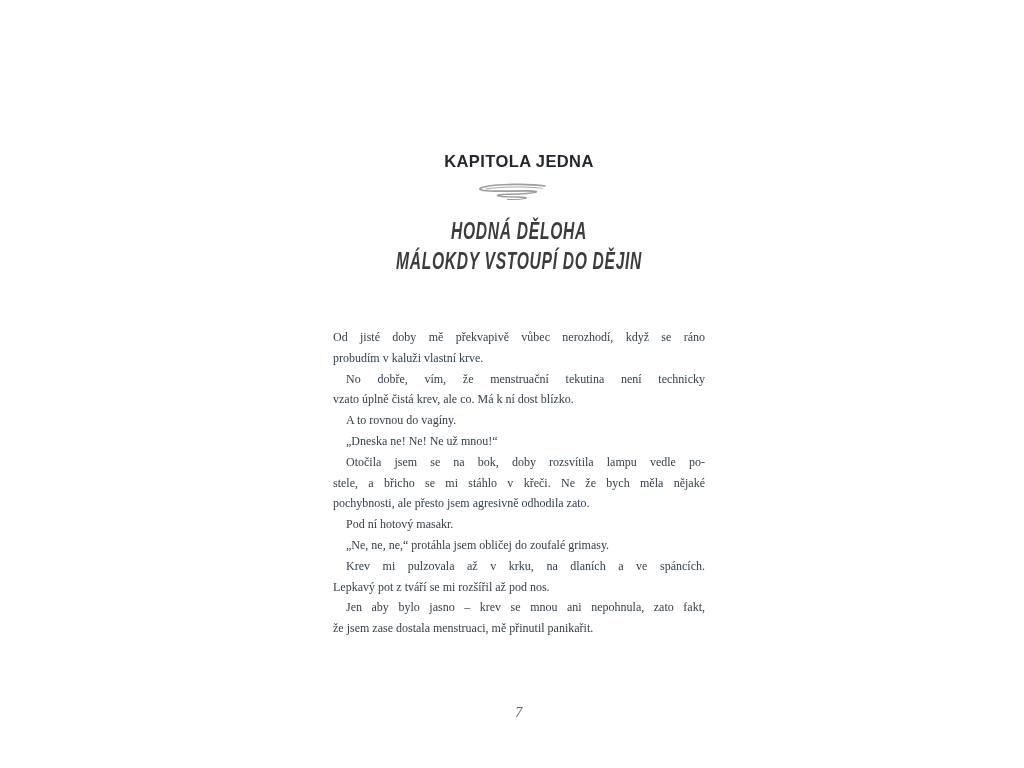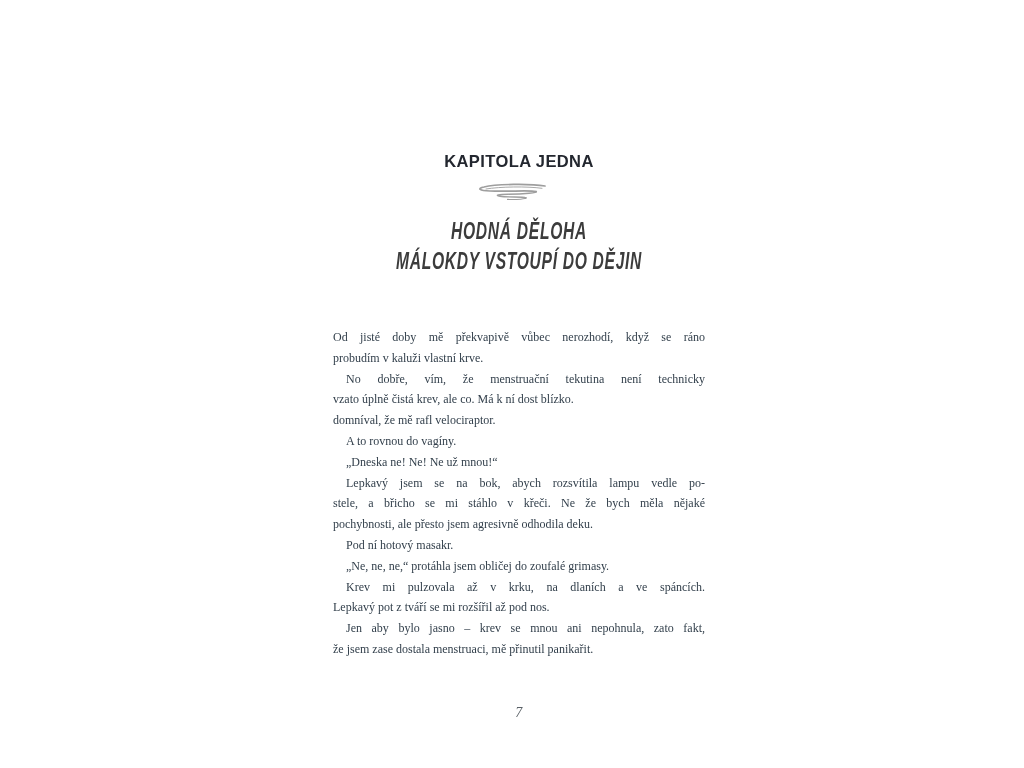--- a/index.html
+++ b/index.html
@@ -73,26 +73,25 @@
   <div class="column chapter-title">
     <span class="title-line">HODNÁ DĚLOHA</span>
     <span class="title-line">MÁLOKDY VSTOUPÍ DO DĚJIN</span>
   </div>
 
   <div class="column body-text">
     <div class="ln j">Od jisté doby mě překvapivě vůbec nerozhodí, když se ráno</div>
     <div class="ln">probudím v kaluži vlastní krve.</div>
     <div class="ln j i">No dobře, vím, že menstruační tekutina není technicky</div>
     <div class="ln">vzato úplně čistá krev, ale co. Má k ní dost blízko.</div>
-    <div class="ln">domníval, že mě rafl velociraptor.</div>
     <div class="ln i">A to rovnou do vagíny.</div>
     <div class="ln i">„Dneska ne! Ne! Ne už mnou!“</div>
-    <div class="ln j i">Lepkavý jsem se na bok, abych rozsvítila lampu vedle po-</div>
+    <div class="ln j i">Otočila jsem se na bok, doby rozsvítila lampu vedle po-</div>
     <div class="ln j">stele, a břicho se mi stáhlo v křeči. Ne že bych měla nějaké</div>
-    <div class="ln">pochybnosti, ale přesto jsem agresivně odhodila deku.</div>
+    <div class="ln">pochybnosti, ale přesto jsem agresivně odhodila zato.</div>
     <div class="ln i">Pod ní hotový masakr.</div>
     <div class="ln i">„Ne, ne, ne,“ protáhla jsem obličej do zoufalé grimasy.</div>
     <div class="ln j i">Krev mi pulzovala až v krku, na dlaních a ve spáncích.</div>
     <div class="ln">Lepkavý pot z tváří se mi rozšířil až pod nos.</div>
     <div class="ln j i">Jen aby bylo jasno – krev se mnou ani nepohnula, zato fakt,</div>
     <div class="ln">že jsem zase dostala menstruaci, mě přinutil panikařit.</div>
   </div>
 
   <div class="column page-number">7</div>
 

